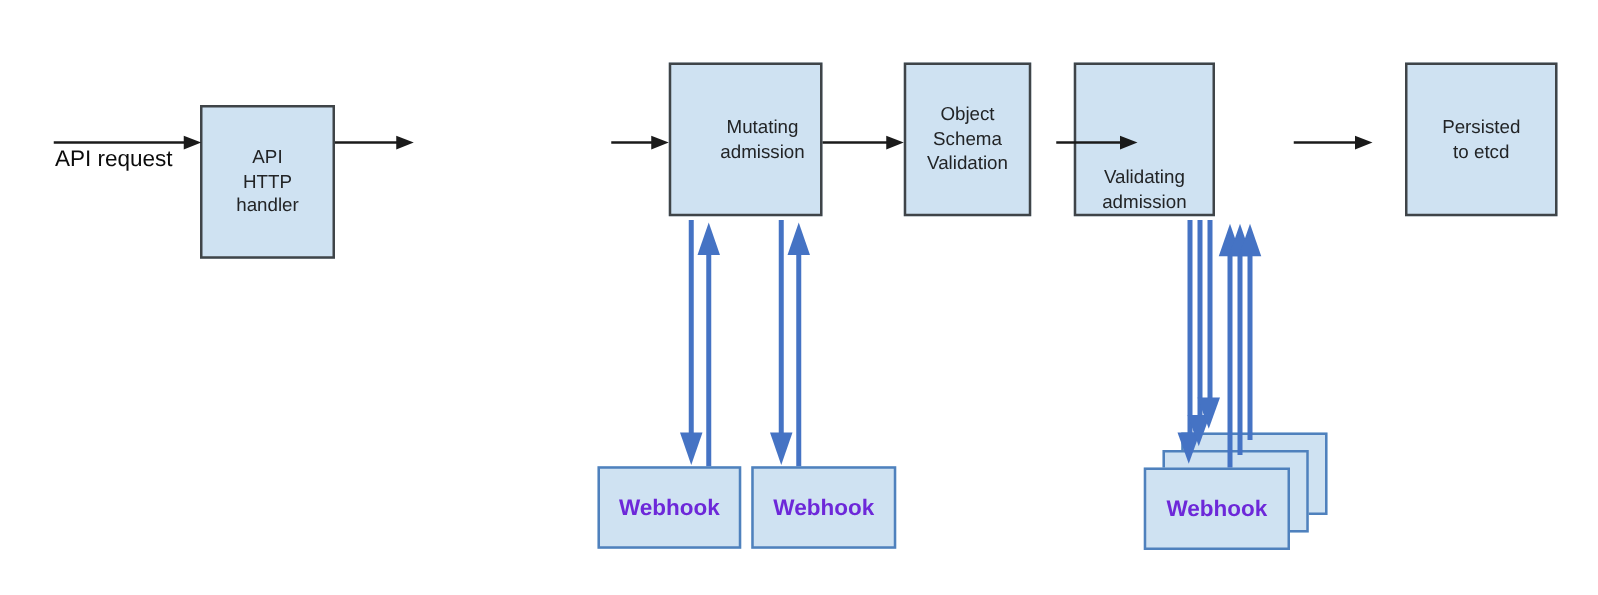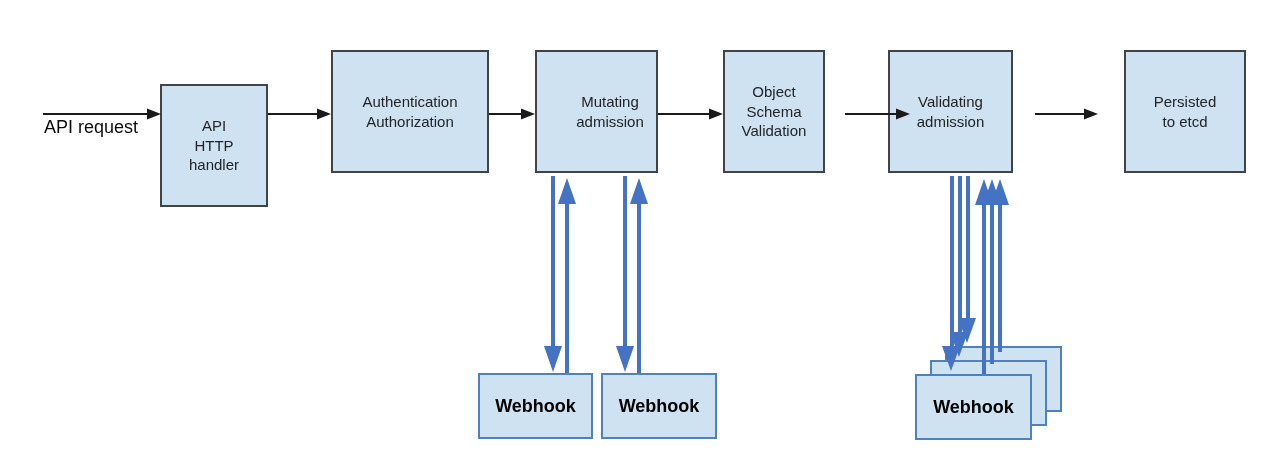--- a/index.html
+++ b/index.html
@@ -37,27 +37,27 @@
     height: 66px;
     background: #cfe2f2;
     border: 2.5px solid #4f81bd;
     box-sizing: border-box;
     display: flex;
     align-items: center;
     justify-content: center;
     text-align: center;
     font-size: 18px;
     font-weight: bold;
-    color: #000000;
+    color: #6d28d9;
   }
   #stage-0 { left: 160px;  width: 108px; margin-top: 34px; }
   #stage-1 { left: 331px;  width: 158px; }
   #stage-2 { left: 535px;  width: 123px; padding-left: 27px; }
   #stage-3 { left: 723px;  width: 102px; }
-  #stage-4 { left: 888px;  width: 125px; }
+  #stage-4 { left: 859px;  width: 113px; align-items: flex-end; }
   #stage-5 { left: 1098px; width: 122px; margin-left: 26px; }
 
   #webhook-a { left: 478px; top: 373px; width: 115px; }
   #webhook-b { left: 601px; top: 373px; width: 116px; }
 
   #webhook-stack-back   { left: 945px; top: 346px; width: 117px; }
   #webhook-stack-middle { left: 930px; top: 360px; width: 117px; }
   #webhook-stack-front  { left: 915px; top: 374px; width: 117px; }
 
   #api-request-label {
@@ -84,24 +84,20 @@
 <body>
 
 <div id="canvas">
 
   <div id="api-request-label">API request</div>
 
   <div class="stage-box" id="stage-0">
     <span>API
 HTTP
 handler</span>
-  </div>
-  <div class="stage-box" id="stage-1">
-    <span>Authentication
-Authorization</span>
   </div>
   <div class="stage-box" id="stage-2">
     <span>Mutating
 admission</span>
   </div>
   <div class="stage-box" id="stage-3">
     <span>Object
 Schema
 Validation</span>
   </div>

